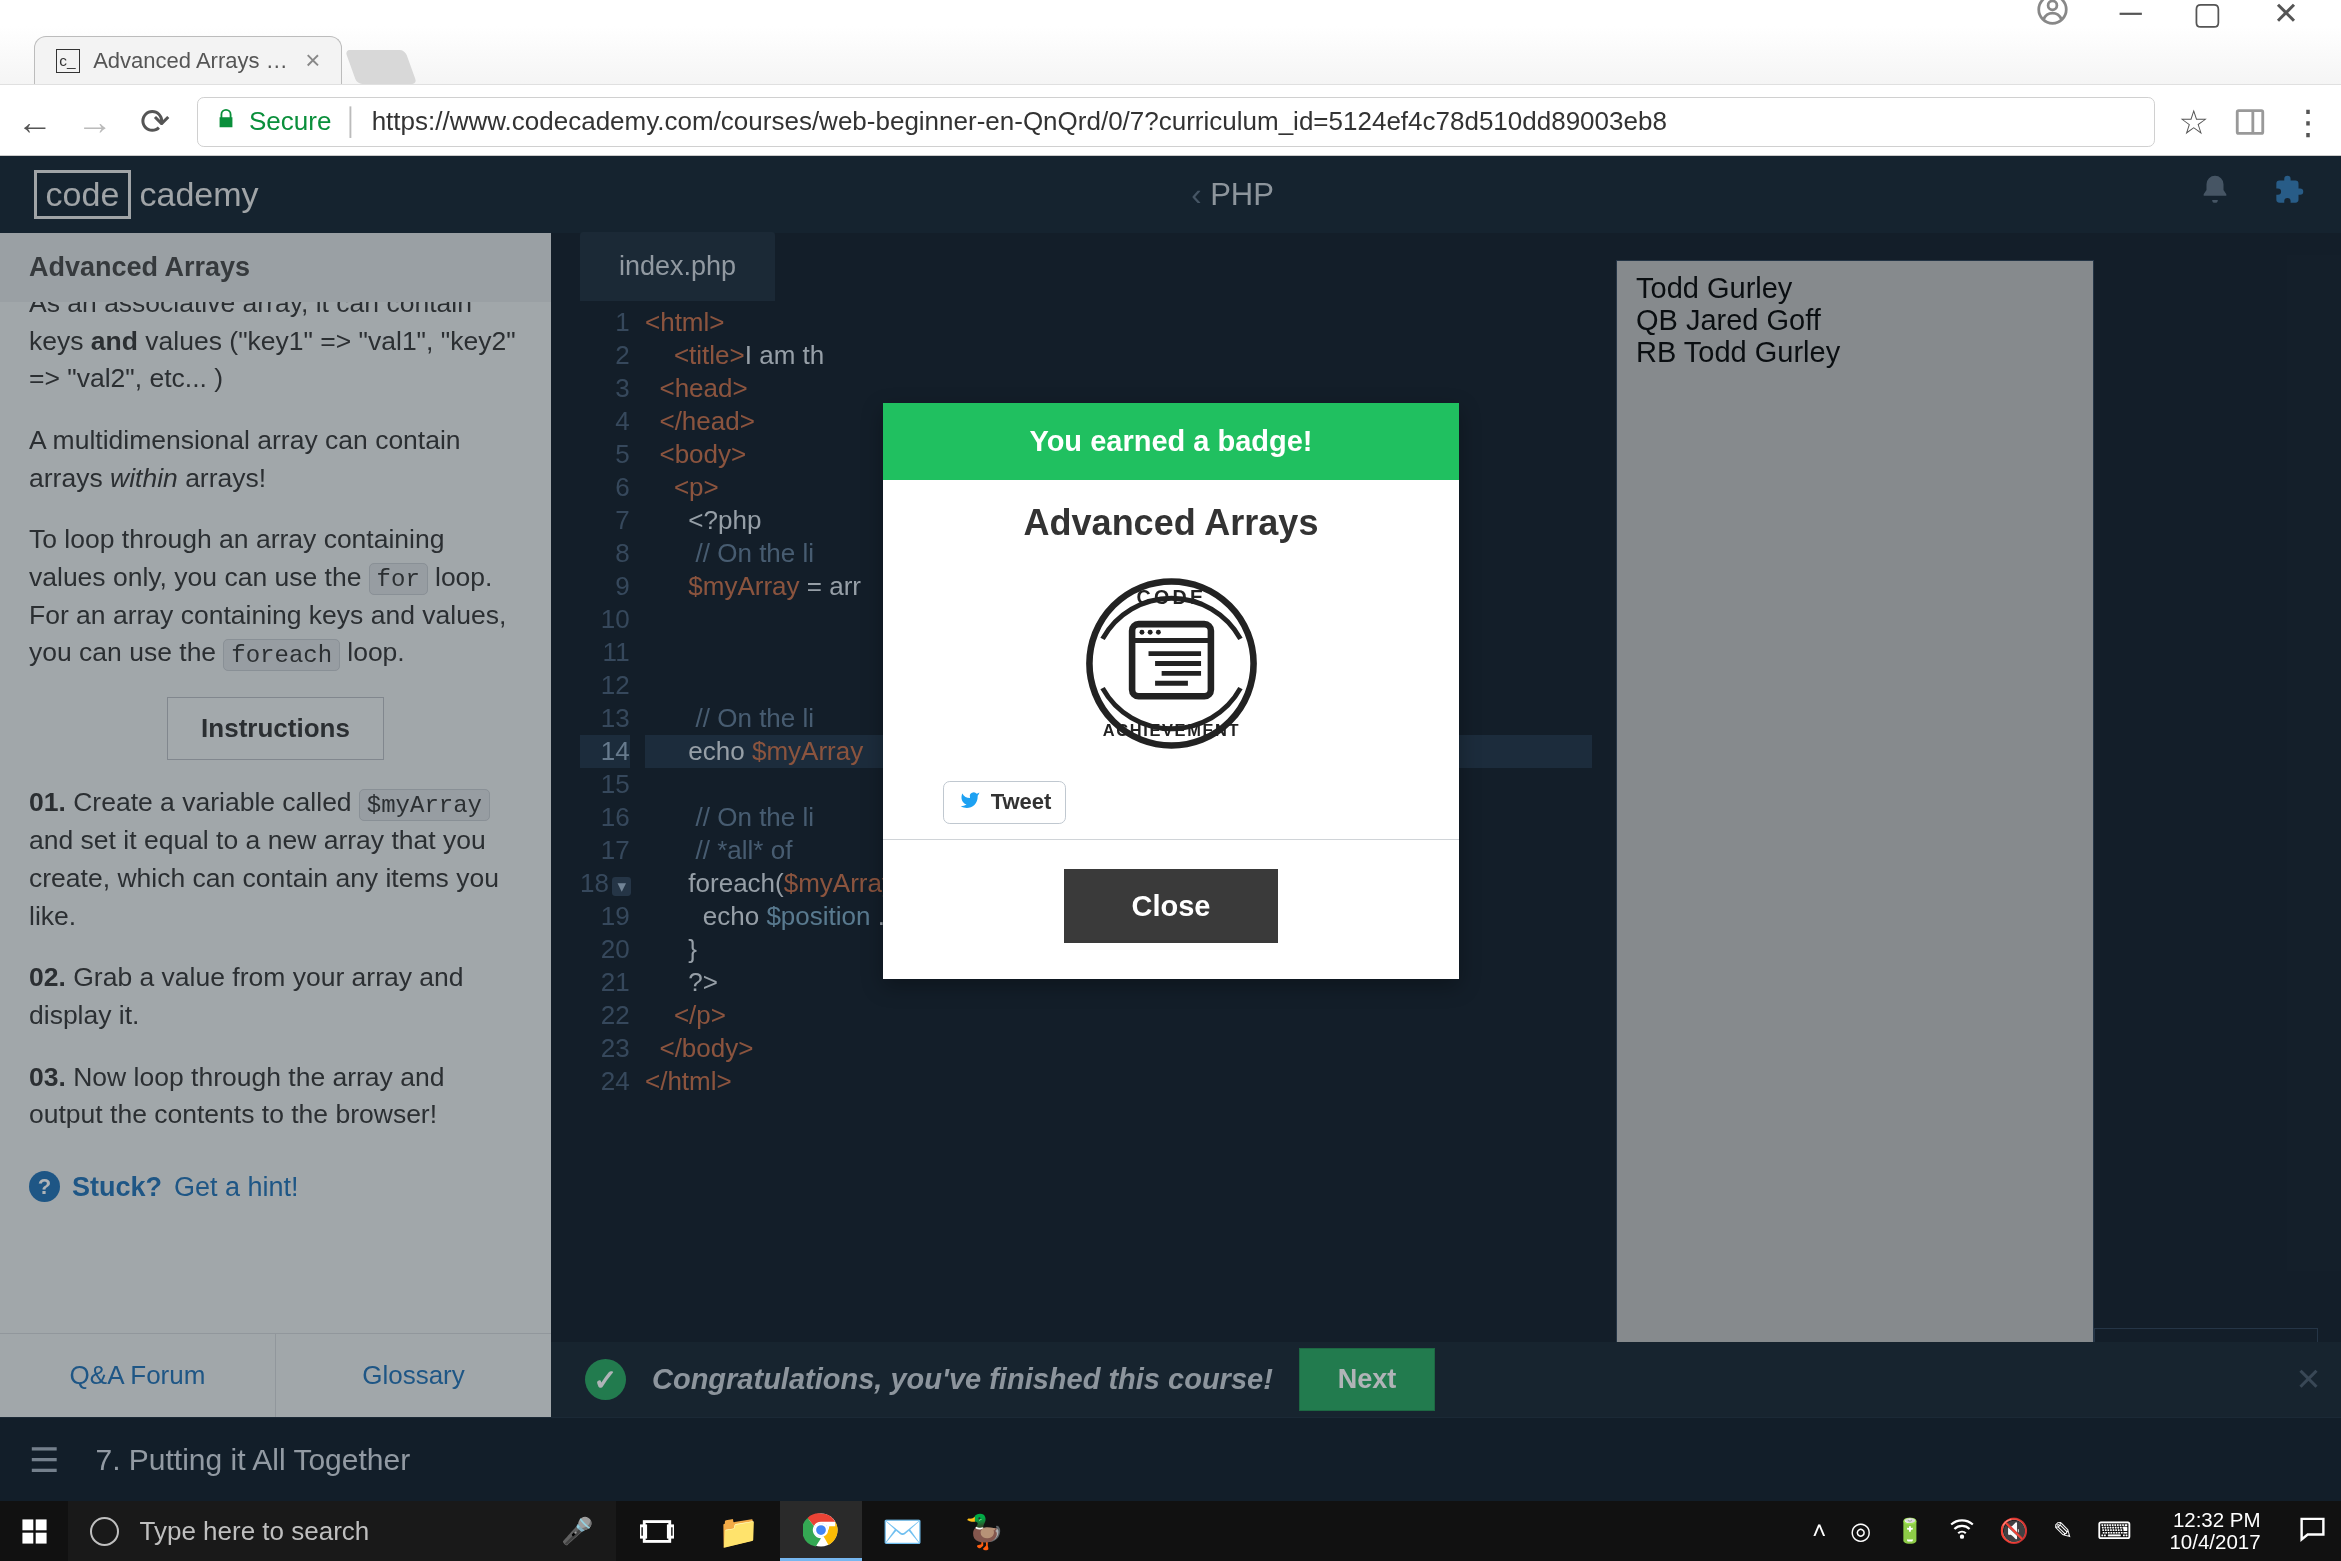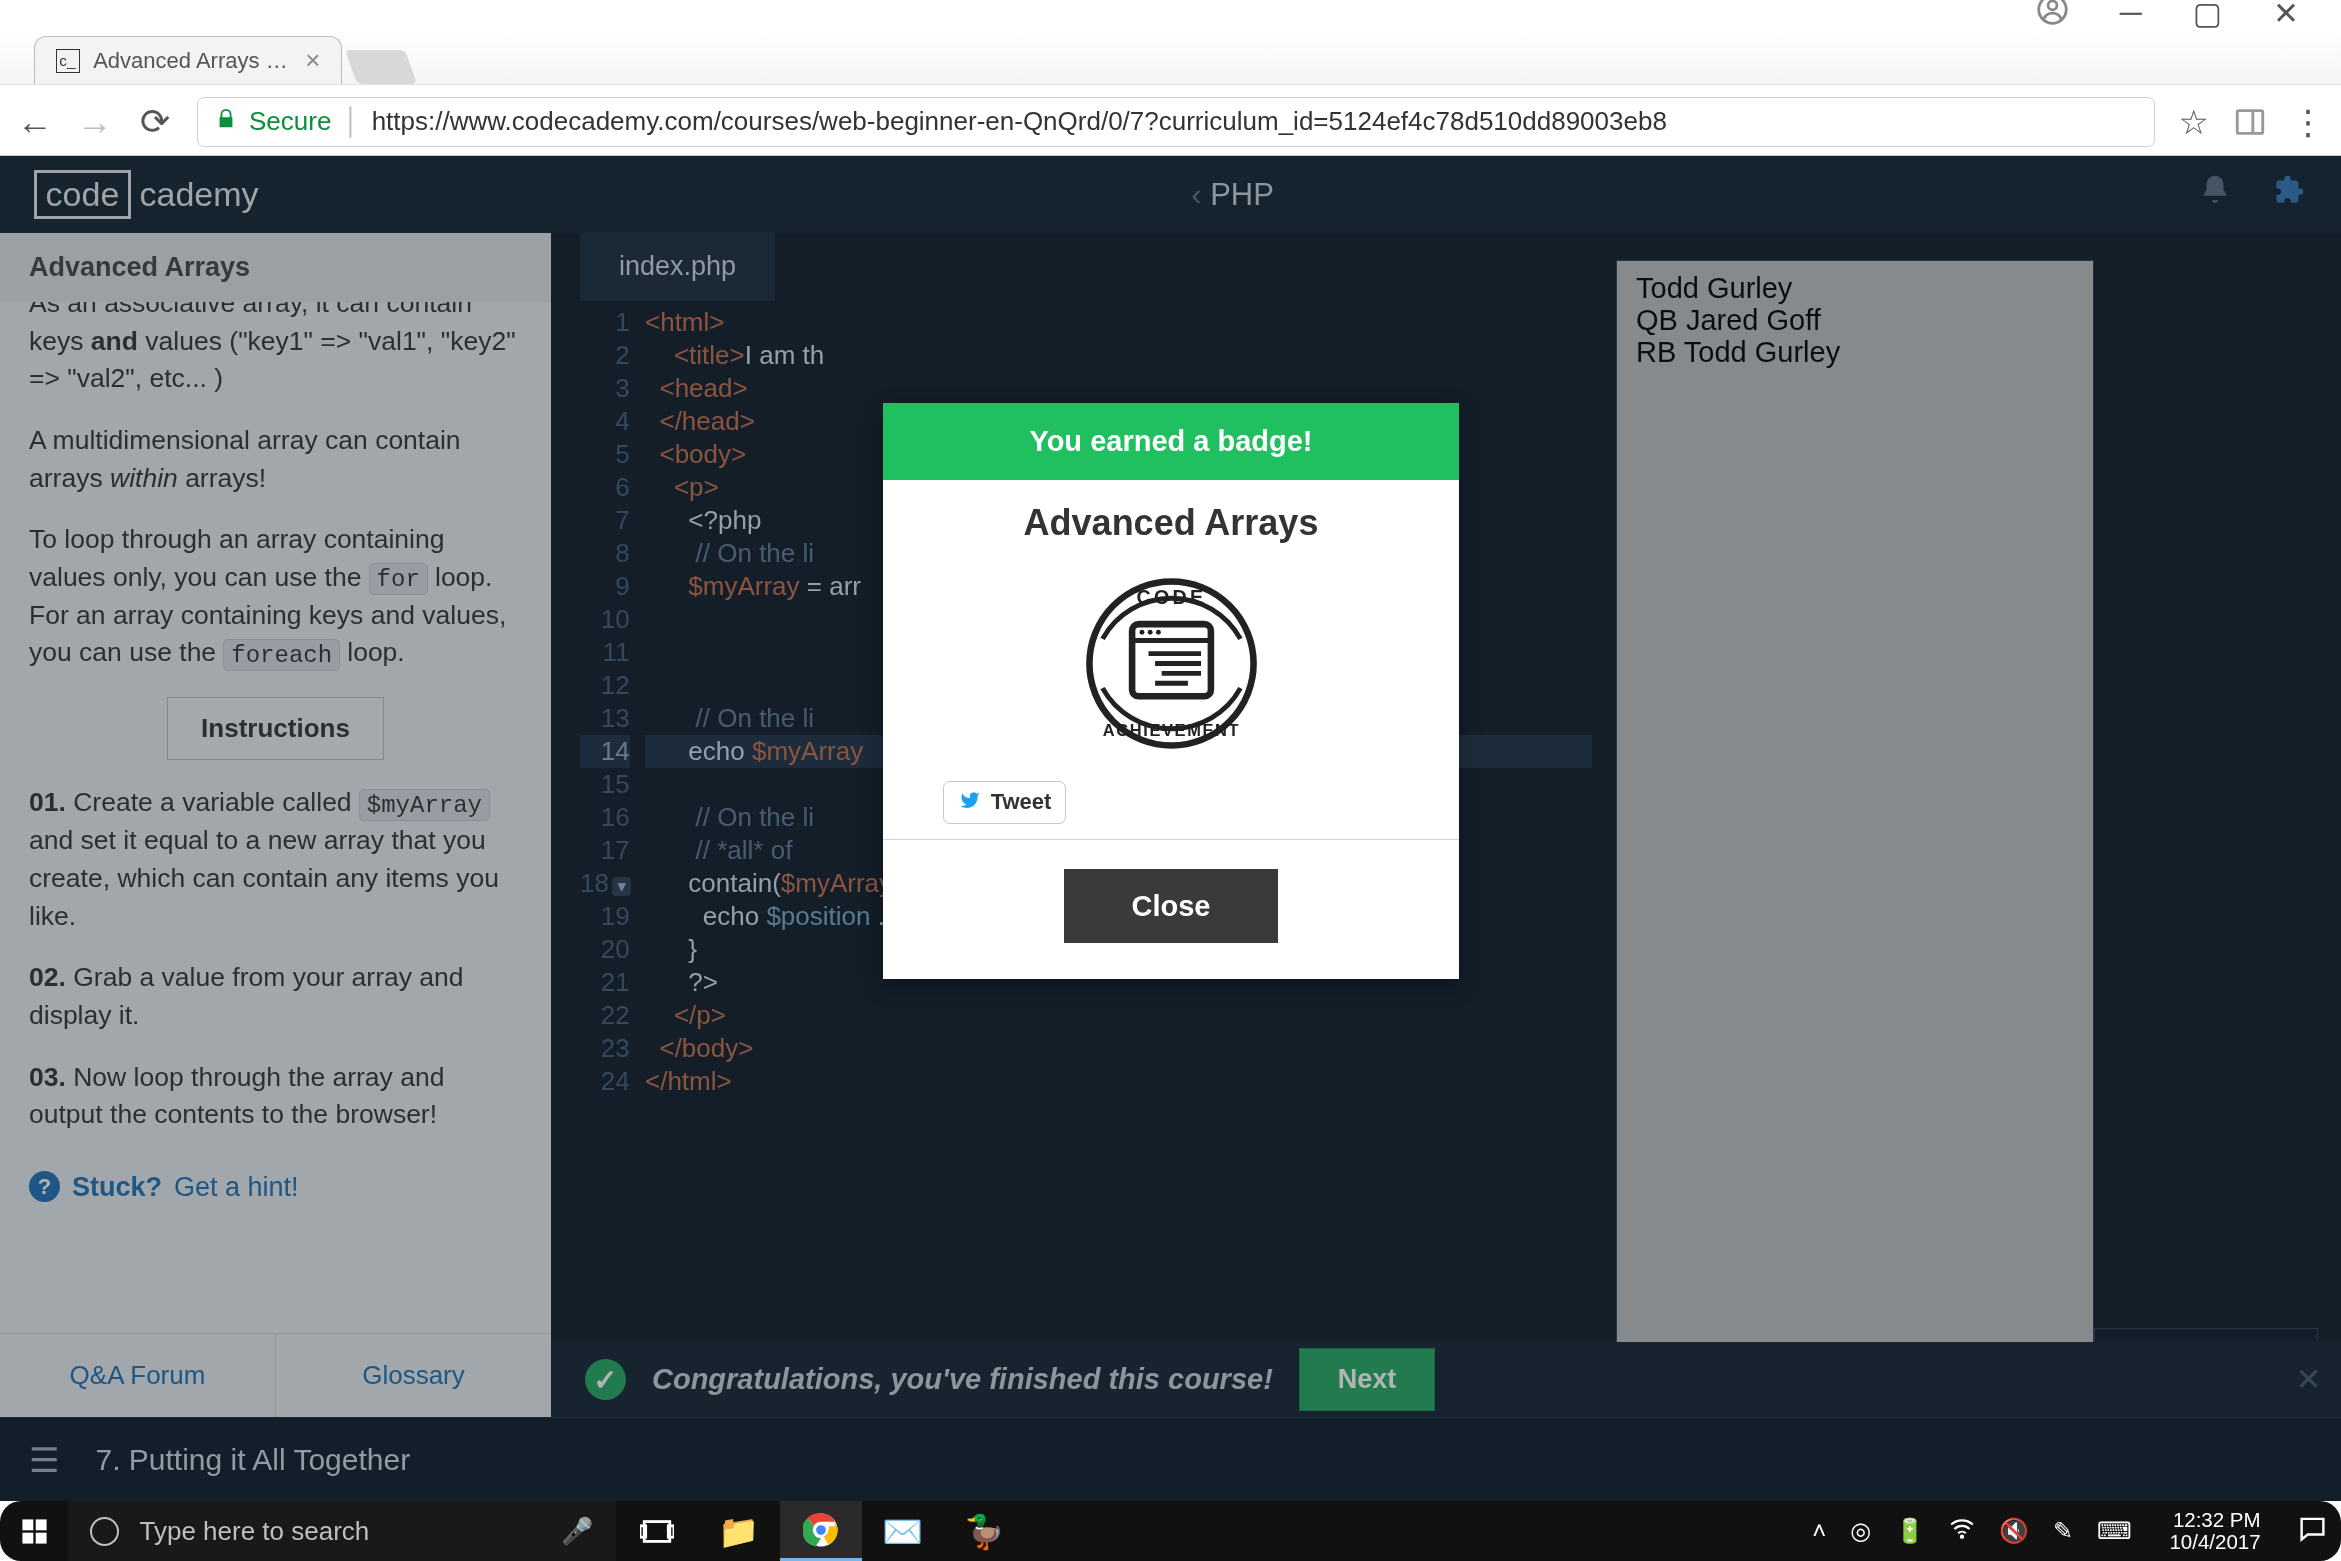--- a/index.html
+++ b/index.html
@@ -102,21 +102,21 @@
 .modal-banner { background: #20c060; color: #fff; text-align: center; font-size: 29px; font-weight: bold; padding: 22px 0; }
 .modal-title { text-align: center; font-size: 36px; font-weight: bold; color: #333; padding: 22px 0 8.6px; }
 .badge-svg { display: block; margin: 12px auto 19px; }
 .tweet-btn { display: inline-flex; align-items: center; gap: 9px; border: 0.9px solid #c0c8d0; border-radius: 6.8px; padding: 5.1px 13.7px; font-size: 22px; font-weight: bold; margin: 0 0 15.4px 60px; background: #fff; color: #333; }
 .tweet-btn .bird { color: #1da1f2; font-size: 26px; }
 .modal-footer { border-top: 0.9px solid #d0d4d8; padding: 29px 0 36px; text-align: center; }
 .close-btn { background: #3a3a3a; color: #fff; font-size: 29px; font-weight: bold; padding: 20.5px 68px; border: none; }
 
 
 .taskbar { position: absolute; left: 0; right: 0; bottom: 0; height: 60px; background: #111; display: flex; align-items: center; }
-.taskbar { position: fixed; border-radius: 21px; }
+.taskbar { position: fixed; }
 .tb-start { width: 68px; height: 60px; display: flex; align-items: center; justify-content: center; color: #fff; font-size: 29px; }
 .tb-search { display: flex; align-items: center; gap: 20.5px; background: #191919; height: 60px; width: 548px; padding: 0 22px; color: #bfbfbf; font-size: 26px; }
 .tb-search .circle { width: 29px; height: 29px; border: 2.6px solid #bfbfbf; border-radius: 50%; }
 .tb-search .mic { margin-left: auto; font-size: 26px; }
 .tb-icons { display: flex; align-items: center; height: 60px; }
 .tb-icons .appicon { width: 82px; height: 60px; display: flex; align-items: center; justify-content: center; font-size: 33px; color: #fff; }
 .appicon.active { background: #2a2a2a; border-bottom: 3.4px solid #76b6ef; }
 .tb-tray { margin-left: auto; display: flex; align-items: center; gap: 24px; padding: 0 13.7px; color: #fff; font-size: 24px; }
 .tb-clock { text-align: right; line-height: 1.05; font-size: 20.5px; padding: 0 13.7px; }
 
@@ -262,21 +262,21 @@
           <div><span class="cmt">       // On the li                        ay:</span></div>
           <div><span>      </span><span class="var">$myArray</span><span class="txt"> = arr</span></div>
           <div></div>
             <div></div>
             <div></div>
           <div><span class="cmt">       // On the li                       page:</span></div>
           <div class="hl-row"><span>      echo </span><span class="var">$myArray</span></div>
           <div></div>
           <div><span class="cmt">       // On the li                       ut</span></div>
           <div><span class="cmt">       // *all* of </span></div>
-          <div><span>      contain(</span><span class="var">$myArray</span><span class="kw"> as </span><span class="arg">$position</span><span class="txt"> =&gt; </span><span class="arg">$name</span><span class="txt">) {</span></div>
+          <div><span>      foreach(</span><span class="var">$myArray</span><span class="kw"> as </span><span class="arg">$position</span><span class="txt"> =&gt; </span><span class="arg">$name</span><span class="txt">) {</span></div>
           <div><span>        echo </span><span class="arg">$position</span><span> . </span><span class="str">' '</span><span> . </span><span class="arg">$name</span><span> . </span><span class="str">'&lt;br /&gt;'</span><span>;</span></div>
           <div><span>      }</span></div>
           <div><span>      ?&gt;</span></div>
           <div><span class="tag">    &lt;/p&gt;</span></div>
           <div><span class="tag">  &lt;/body&gt;</span></div>
           <div><span class="tag">&lt;/html&gt;</span></div>
         </div>
       </div>
     </div>
 

